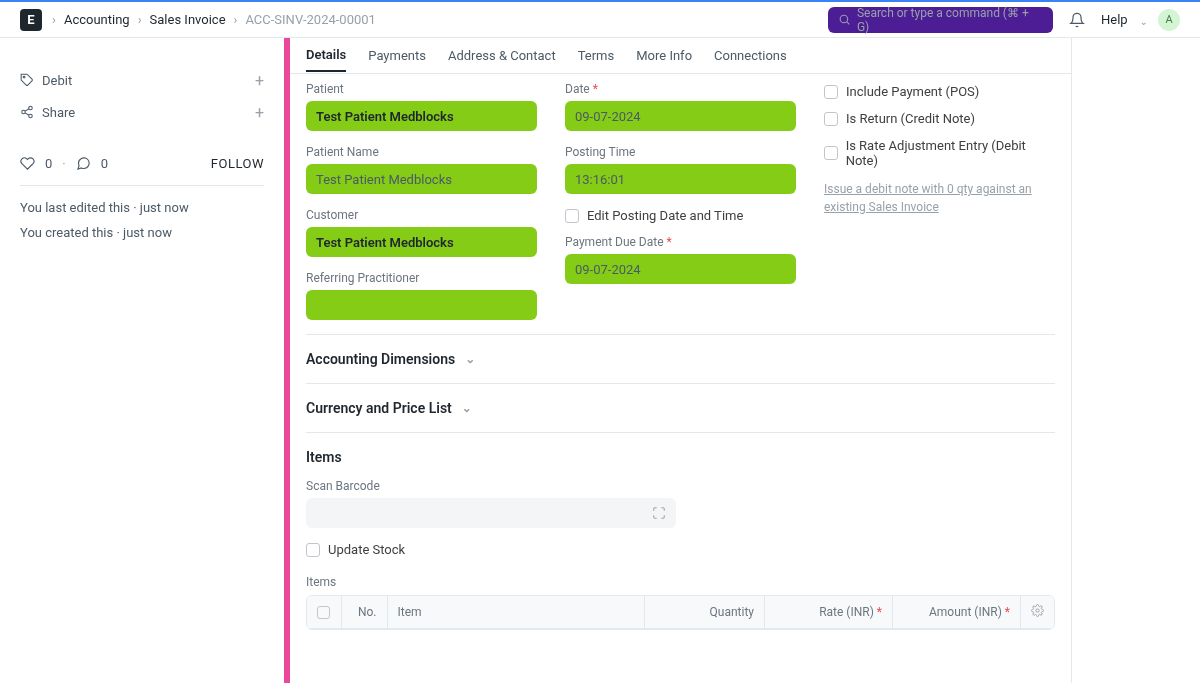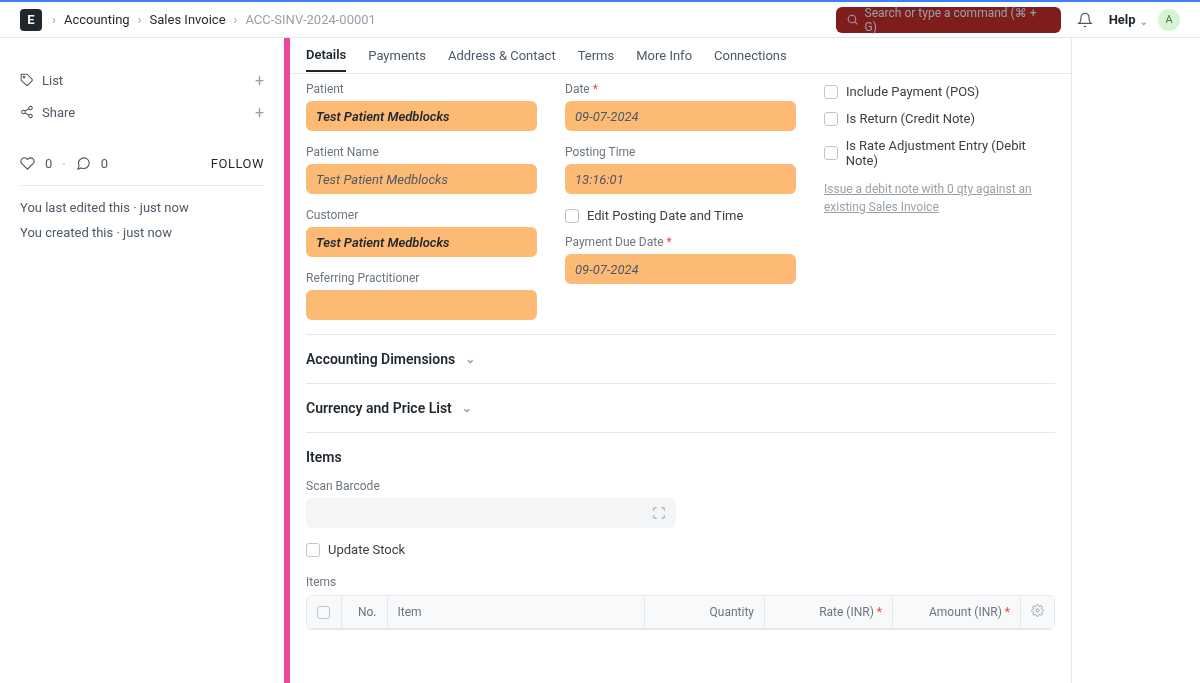--- a/index.html
+++ b/index.html
@@ -33,31 +33,31 @@
   font-size: 13px;
 }
 .breadcrumb { display: flex; align-items: center; gap: 8px; font-size: 13px; }
 .breadcrumb .sep { color: #98a1a9; }
 .breadcrumb .crumb { color: #1f272e; cursor: pointer; }
 .breadcrumb .crumb.current { color: #98a1a9; }
 .spacer { flex: 1; }
 .searchbox {
   width: 225px;
   height: 26px;
-  background: #7f1d1d;
+  background: #4c1d95;
   border-radius: 6px;
   display: flex;
   align-items: center;
   padding: 0 10px;
   color: #98a1a9;
   gap: 6px;
   font-size: 12px;
 }
 .icon-btn { width: 28px; height: 28px; display: flex; align-items: center; justify-content: center; cursor: pointer; color: #4c5a67; }
-.help-link { display: flex; align-items: flex-end; gap: 4px; font-size: 13px; cursor: pointer; font-weight: bold; }
+.help-link { display: flex; align-items: flex-end; gap: 12px; font-size: 13px; cursor: pointer; }
 .avatar {
   width: 22px; height: 22px; border-radius: 50%;
   background: #d4f5d4; color: #4a7a4a;
   display: flex; align-items: center; justify-content: center;
   font-size: 11px;
 }
 .page {
   display: flex;
   height: calc(683px - 38px);
   overflow: hidden;
@@ -113,29 +113,28 @@
 .tab.active { color: #1f272e; font-weight: 600; border-bottom: 2px solid #1f272e; }
 .form-area { padding: 8px 16px 20px 16px; }
 .cols3 { display: flex; gap: 28px; }
 .col { flex: 1; }
 .field { margin-bottom: 14px; }
 .field-label { font-size: 12px; color: #6c7680; margin-bottom: 5px; }
 .field-label .req { color: #e24c4c; }
 .field-input {
   width: 100%;
   height: 30px;
-  background: #fdba74;
+  background: #84cc16;
   border: none;
   border-radius: 6px;
   padding: 0 10px;
   font-size: 13px;
   color: #4c5a67;
   display: flex;
   align-items: center;
-  font-style: italic;
 }
 .field-input.bold { font-weight: 600; color: #1f272e; }
 .check-row { display: flex; align-items: center; gap: 8px; margin-bottom: 12px; font-size: 13px; color: #404040; }
 .check-row .box { width: 14px; height: 14px; border: 1px solid #c0c6cc; border-radius: 3px; }
 .hint { font-size: 12px; color: #98a1a9; line-height: 1.5; text-decoration: underline; }
 .section-collapse {
   border-top: 1px solid #e3e8ed;
   padding: 16px 0;
   font-size: 14px;
   font-weight: 600;
@@ -226,21 +225,21 @@
   <div class="sidebar">
     <div class="side-row" style="margin-top:-6px">
       <div class="left" style="visibility:hidden">x</div>
     </div>
     <div class="side-row">
       <div class="left">
         <svg width="14" height="14" viewBox="0 0 24 24" fill="none" stroke="currentColor" stroke-width="1.8">
             <path d="M20.6 13.4l-7.2 7.2a2 2 0 01-2.8 0L2 12V2h10l8.6 8.6a2 2 0 010 2.8z"></path>
             <circle cx="7" cy="7" r="1.5"></circle>
           </svg>
-        <span>List</span>
+        <span>Debit</span>
       </div>
       <span class="plus">+</span>
     </div>
     <div class="side-row">
       <div class="left">
         <svg width="14" height="14" viewBox="0 0 24 24" fill="none" stroke="currentColor" stroke-width="1.8">
             <circle cx="18" cy="5" r="3"></circle>
             <circle cx="6" cy="12" r="3"></circle>
             <circle cx="18" cy="19" r="3"></circle>
             <line x1="8.6" y1="10.5" x2="15.4" y2="6.5"></line>

